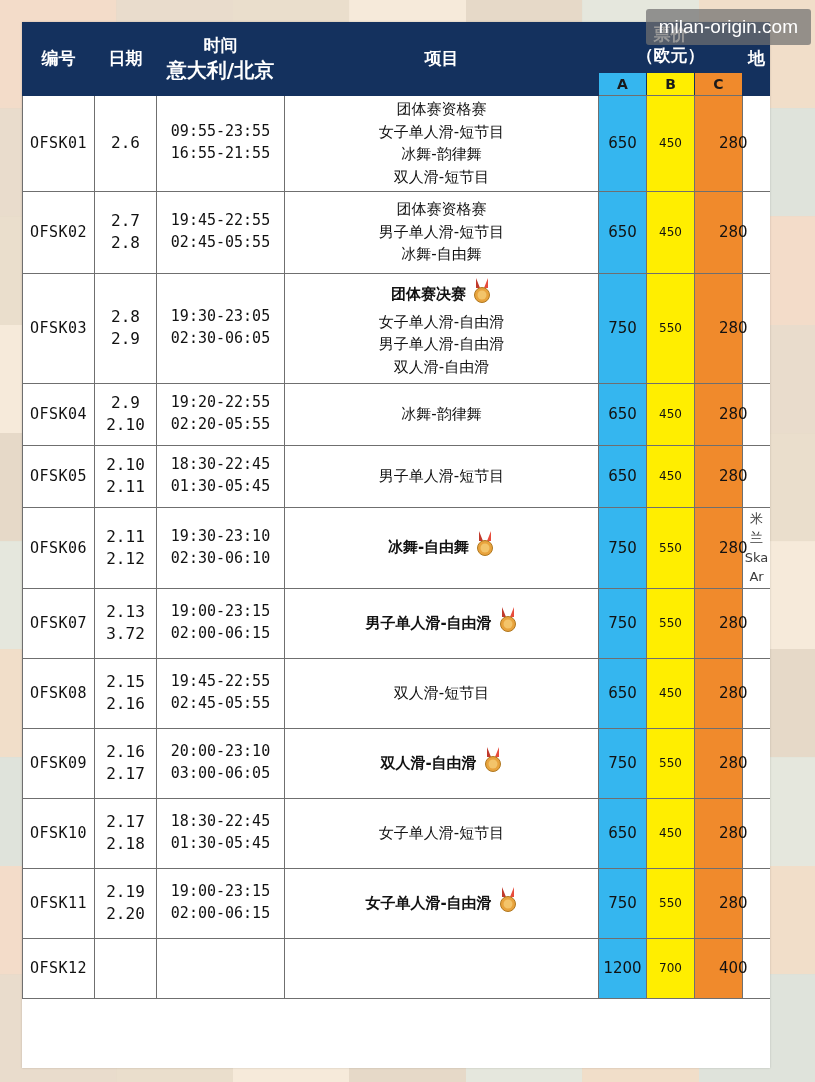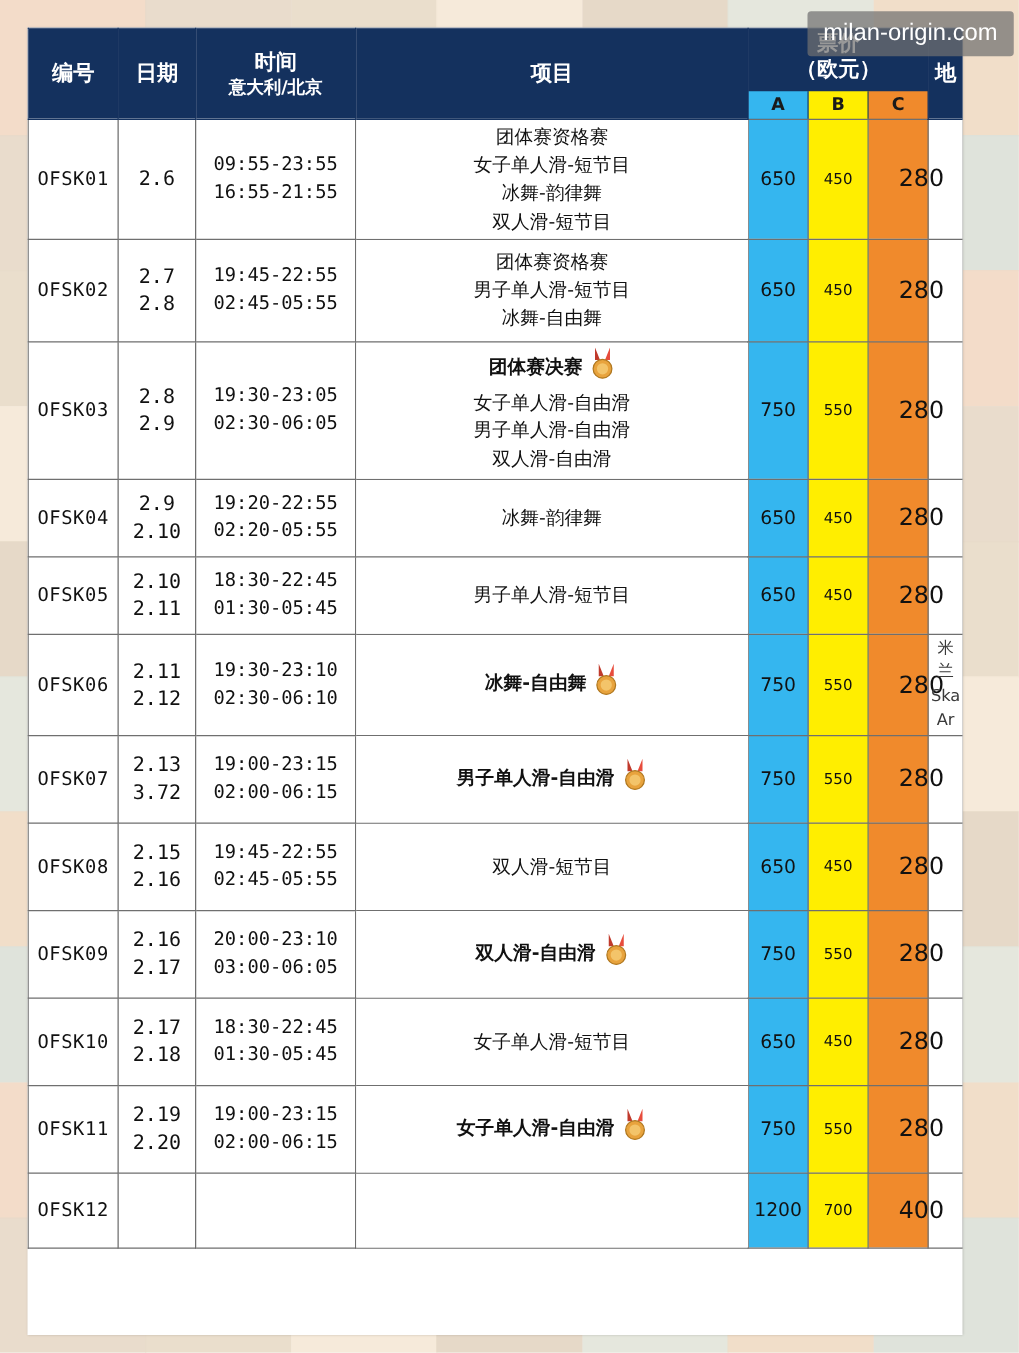--- a/index.html
+++ b/index.html
@@ -39,21 +39,21 @@
     background:rgba(112,112,112,.72);
     color:#ffffff;font-size:19px;padding:7px 13px;border-radius:3px;
     font-family:"Liberation Sans", sans-serif;
   }
   table{border-collapse:collapse;width:100%;table-layout:fixed;}
   .thead td{
     background:#14315e;color:#ffffff;text-align:center;vertical-align:middle;
     font-family:"DejaVu Sans", sans-serif;font-size:17px;font-weight:bold;
     border:1px solid #14315e;
   }
-  .thead .sub{font-size:14px;text-align:center;}
+  .thead .sub{font-size:20px;text-align:center;}
   .pricehdr{padding:0;border:1px solid #14315e;}
   .pricehdr .lbl{padding:1px 0 6px;font-size:17px;line-height:1.25;font-family:Liberation Serif, serif;}
   .pricebar{display:flex;}
   .pricebar span{
     flex:1;text-align:center;font-size:14px;font-weight:bold;
     color:#1a1a1a;font-family:"DejaVu Sans", sans-serif;padding:3px 0;
     border-right:1px solid #14315e;
   }
   .pricebar span:last-child{border-right:none;}
   .pa{background:#35b6ef;}
@@ -64,21 +64,21 @@
     font-family:"DejaVu Sans", sans-serif;font-size:16px;color:#111;
     background:#ffffff;
   }
   td.code{font-size:15px;letter-spacing:.5px;font-family:"DejaVu Sans Mono", monospace;}
   td.date{font-size:16px;line-height:1.35;font-family:"DejaVu Sans Mono", monospace;}
   td.time{font-size:15px;line-height:1.45;font-family:"DejaVu Sans Mono", monospace;}
   td.event{font-size:15px;line-height:1.5;position:relative;}
   td.event .bold{font-weight:bold;}
   td.pa{background:#35b6ef;font-size:15px;}
   td.pb{background:#ffee00;font-size:12px;}
-  td.pc{background:#f08a2c;font-size:19px;padding-left:24px;}
+  td.pc{background:#f08a2c;font-size:15px;padding-left:24px;}
   .medal{display:inline-block;vertical-align:middle;margin-left:6px;}
   .side{
     font-family:"DejaVu Sans", sans-serif;font-size:13px;color:#3a3a3a;
     line-height:1.5;text-align:center;
   }
 </style>
 </head>
 <body>
 
 <div id="bg">

